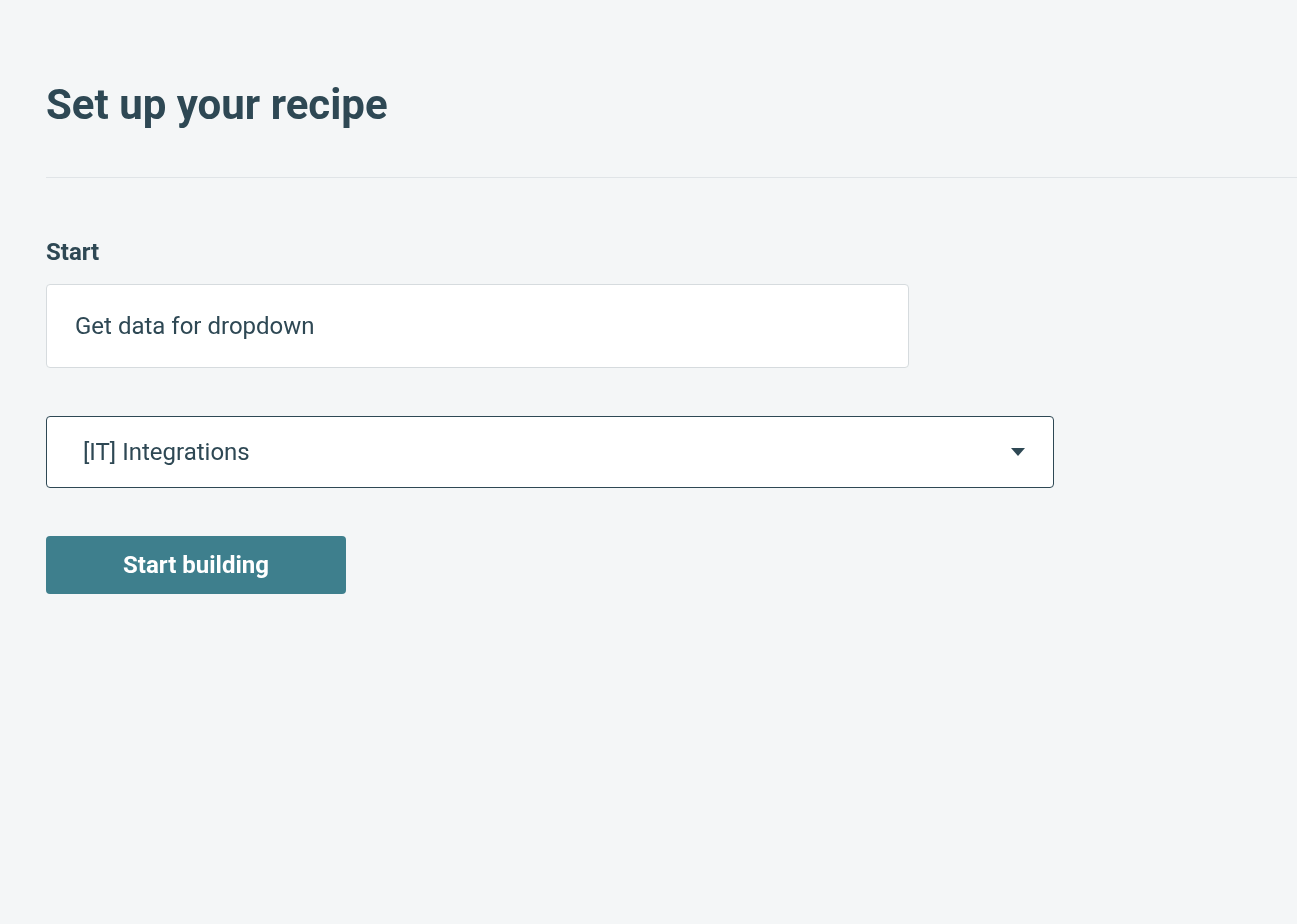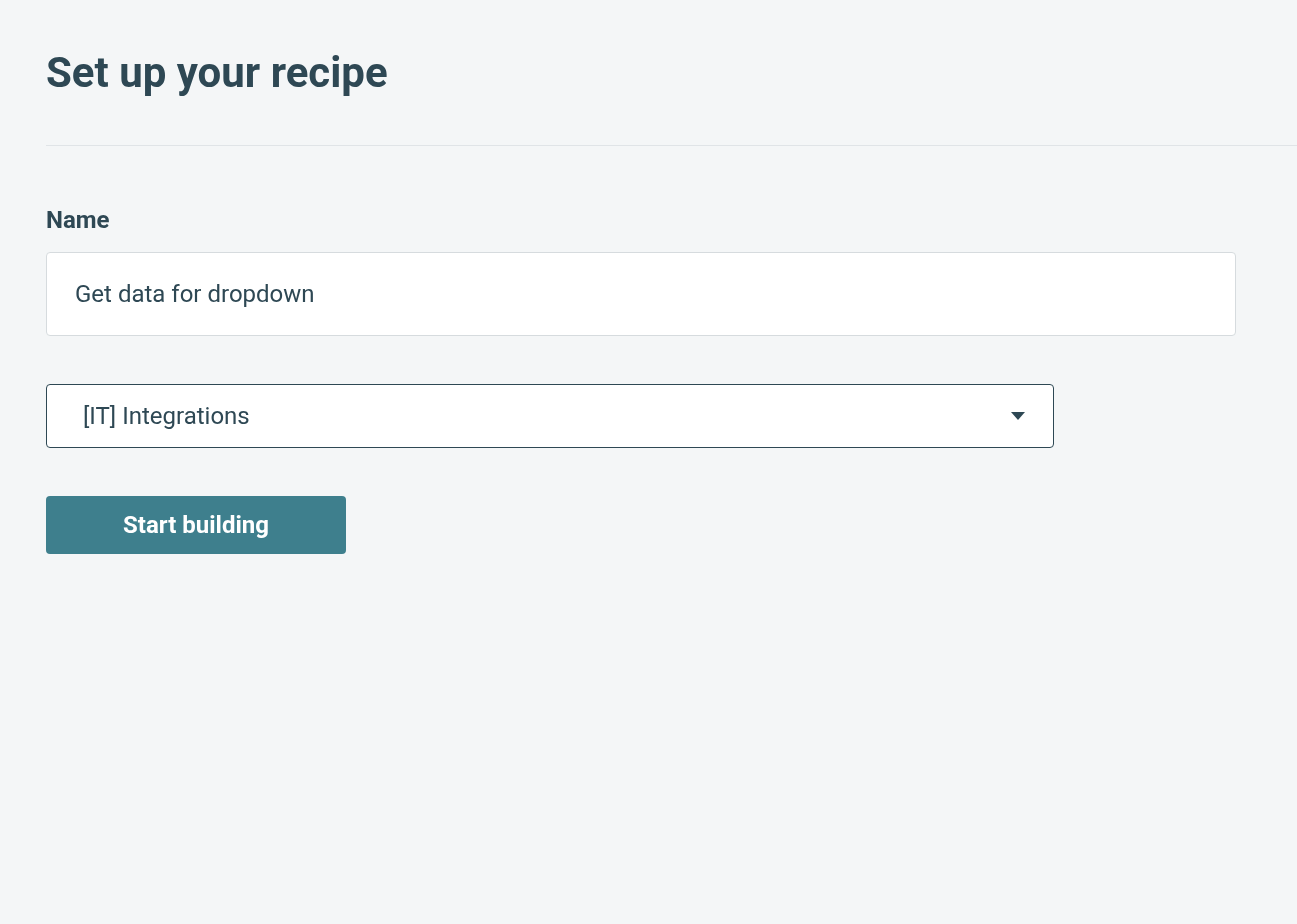--- a/index.html
+++ b/index.html
@@ -15,20 +15,21 @@
       overflow: hidden;
     }
     .container {
       padding: 48px 0 0 46px;
     }
     .page-title {
       font-size: 42px;
       font-weight: 700;
       color: #2e4854;
       margin-bottom: 48px;
+      margin-top: 32px;
     }
     .divider {
       border: none;
       border-top: 1px solid #e0e4e7;
       margin-bottom: 60px;
       margin-left: 0;
     }
     .field-group {
       margin-bottom: 48px;
     }
@@ -40,34 +41,34 @@
       margin-bottom: 18px;
     }
     .required-mark {
       color: #d9534f;
       font-size: 16px;
       font-weight: 700;
       vertical-align: super;
       margin-left: 2px;
     }
     .text-input {
-      width: 1190px;
+      width: 863px;
       height: 84px;
       border: 1px solid #d6dbde;
       border-radius: 4px;
       background: #ffffff;
       font-size: 24px;
       color: #2e4854;
       padding: 0 28px;
       outline: none;
       font-family: inherit;
     }
     .select-wrapper {
       width: 1008px;
-      height: 64px;
+      height: 72px;
       border: 1px solid #2e4854;
       border-radius: 4px;
       background: #ffffff;
       display: flex;
       align-items: center;
       justify-content: space-between;
       padding: 0 28px 0 36px;
       cursor: pointer;
     }
     .select-value {
@@ -95,21 +96,21 @@
     }
   </style>
 </head>
 <body>
 
 <div class="container">
   <h1 class="page-title">Set up your recipe</h1>
   <hr class="divider">
 
   <div class="field-group">
-    <label class="field-label">Name</label>
+    <label class="field-label">Start</label>
     <input type="text" class="text-input" value="Get data for dropdown" style="">
   </div>
 
   <div class="field-group">
     <div class="select-wrapper">
       <span class="select-value">[IT] Integrations</span>
       <span class="caret-icon"></span>
     </div>
   </div>
 

